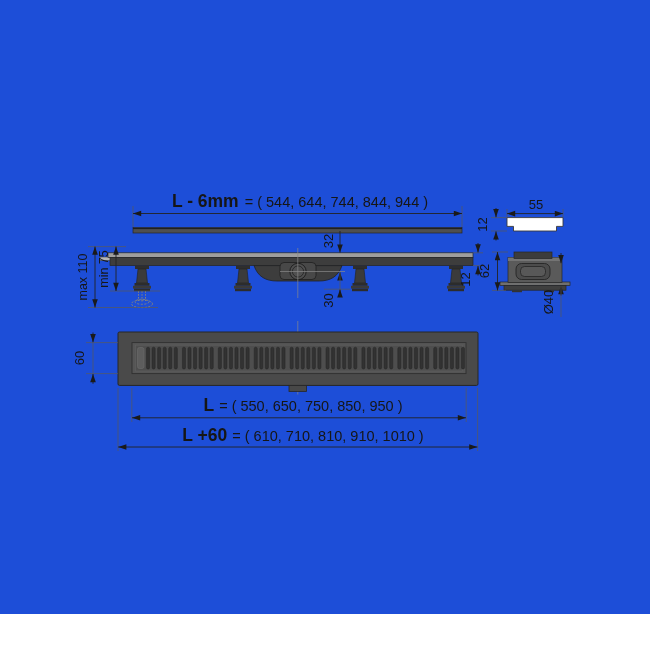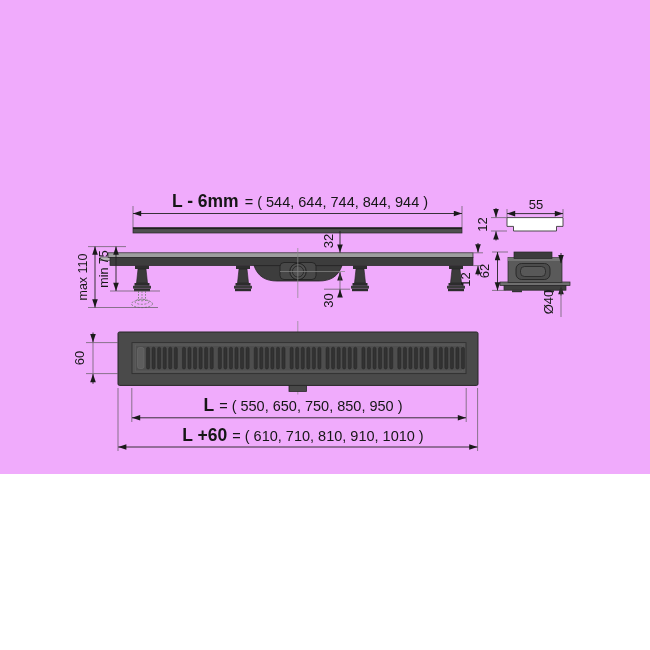--- a/index.html
+++ b/index.html
@@ -1,16 +1,16 @@
 <!DOCTYPE html>
 <html><head>
 <meta charset="utf-8">
 <style>
   html,body{margin:0;padding:0;background:#ffffff;}
-  #stage{position:relative;width:650px;height:474px;background:#f0abfc;overflow:hidden;}
+  #stage{position:relative;width:650px;height:614px;background:#1d4ed8;overflow:hidden;}
   svg{position:absolute;left:0;top:0;}
   text{font-family:"Liberation Sans","DejaVu Sans",sans-serif;fill:#161616;}
   .dim-sm{font-size:13px;}
   .dim-xs{font-size:12.5px;}
   .big{font-size:17.5px;font-weight:bold;}
   .list{font-size:14.5px;}
   .dim{stroke:#222;stroke-width:0.9;fill:none;}
   .ext{stroke:#5a5a5a;stroke-width:0.7;fill:none;}
   .cl{stroke:#8a8a8a;stroke-width:0.7;fill:none;}
   .outline{stroke:#262626;stroke-width:0.9;}

